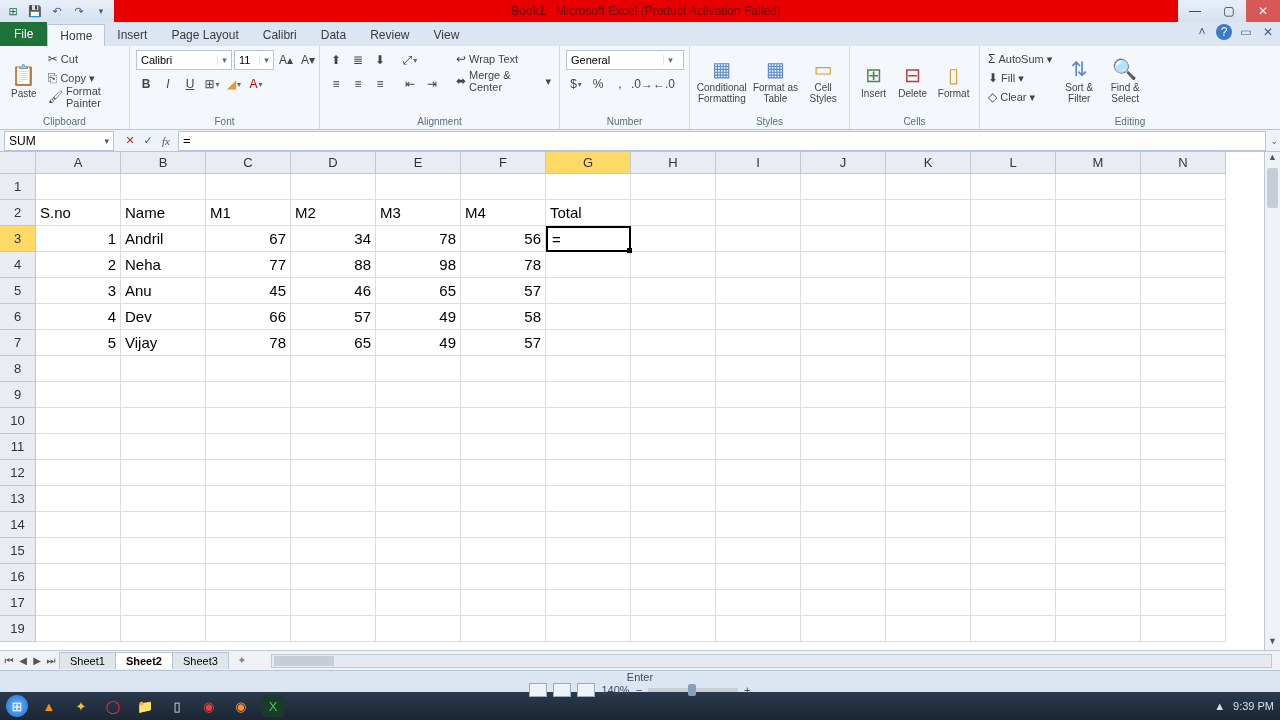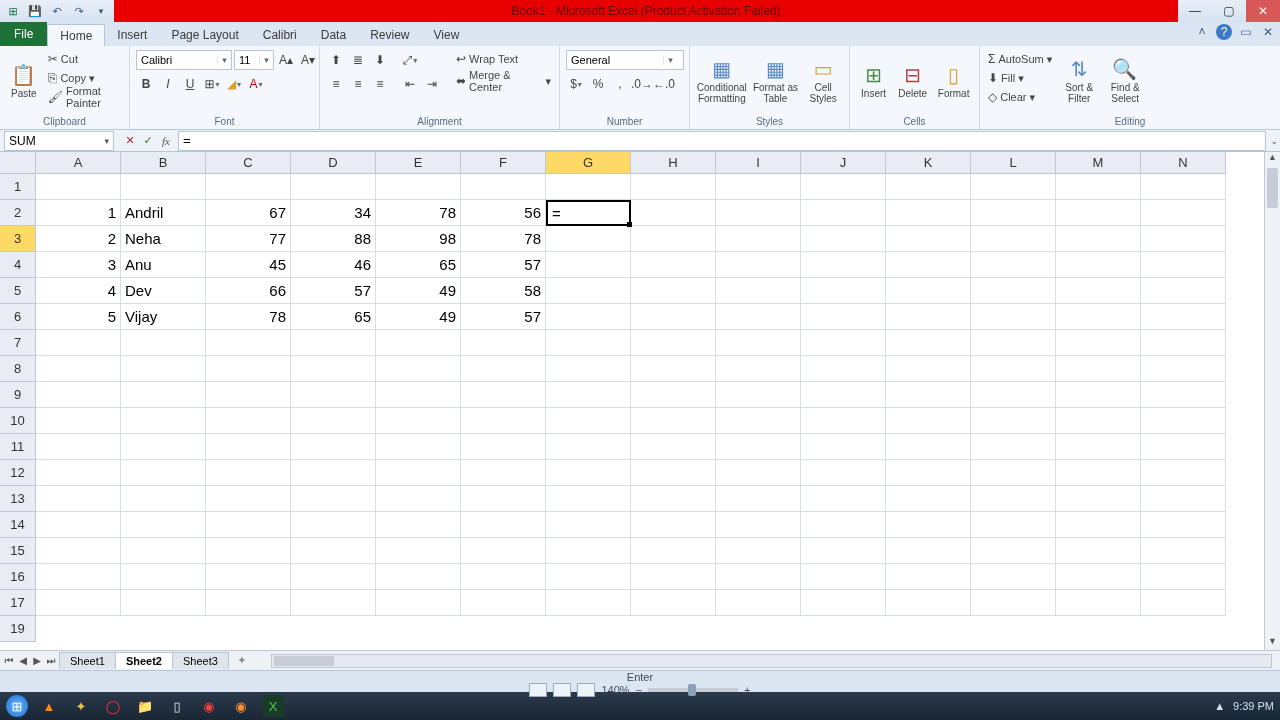--- a/index.html
+++ b/index.html
@@ -362,20 +362,36 @@
             <div class="cell txt"></div>
             <div class="cell txt"></div>
             <div class="cell txt"></div>
             <div class="cell txt"></div>
             <div class="cell txt"></div>
             <div class="cell txt"></div>
             <div class="cell txt"></div>
             <div class="cell txt"></div>
           </div>
           <div class="cell-row">
+            <div class="cell txt">S.no</div>
+            <div class="cell txt">Name</div>
+            <div class="cell txt">M1</div>
+            <div class="cell txt">M2</div>
+            <div class="cell txt">M3</div>
+            <div class="cell txt">M4</div>
+            <div class="cell txt">Total</div>
+            <div class="cell txt"></div>
+            <div class="cell txt"></div>
+            <div class="cell txt"></div>
+            <div class="cell txt"></div>
+            <div class="cell txt"></div>
+            <div class="cell txt"></div>
+            <div class="cell txt"></div>
+          </div>
+          <div class="cell-row">
             <div class="cell num">1</div>
             <div class="cell txt">Andril</div>
             <div class="cell num">67</div>
             <div class="cell num">34</div>
             <div class="cell num">78</div>
             <div class="cell num">56</div>
             <div class="cell txt active">=</div>
             <div class="cell txt"></div>
             <div class="cell txt"></div>
             <div class="cell txt"></div>

